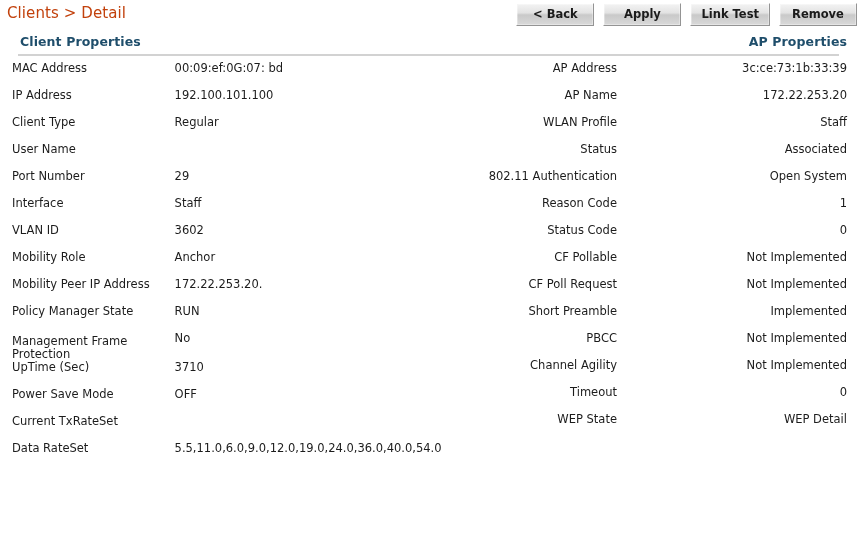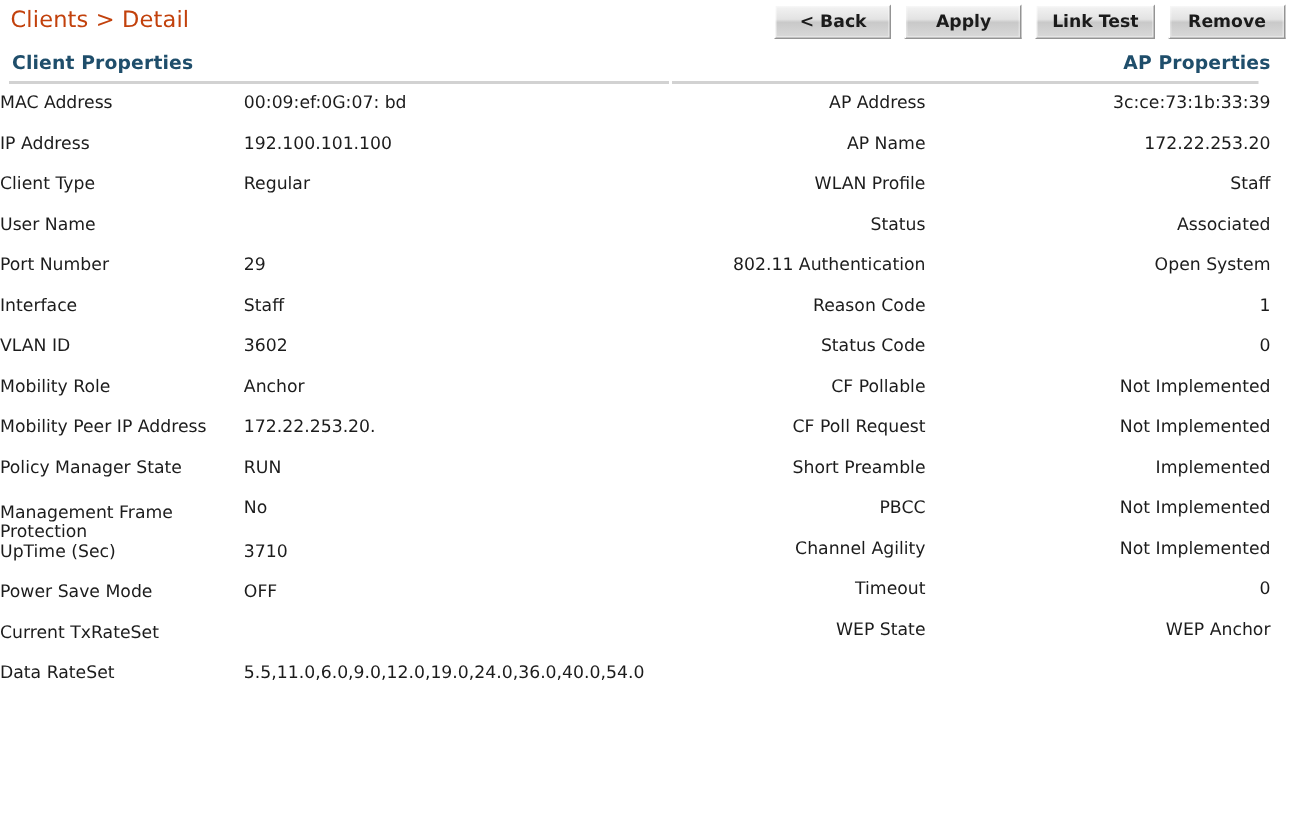--- a/index.html
+++ b/index.html
@@ -60,21 +60,21 @@
   .columns {
     position: absolute;
     left: 0;
     top: 34px;
     width: 859px;
   }
   .col {
     position: absolute;
     top: 0;
   }
-  .col-left  { left: 0px;   width: 452px; }
+  .col-left  { left: 12px;   width: 452px; }
   .col-right { left: 440px; width: 407px; text-align: right; }
 
   .section-title {
     font-size: 12.5px;
     font-weight: bold;
     color: #1f4e6b;
     padding-left: 8px;
     padding-bottom: 5px;
     letter-spacing: 0.1px;
     white-space: nowrap;
@@ -259,19 +259,19 @@
           <tr>
             <td class="prop-label">Channel Agility</td>
             <td class="prop-value">Not Implemented</td>
           </tr>
           <tr>
             <td class="prop-label">Timeout</td>
             <td class="prop-value">0</td>
           </tr>
           <tr>
             <td class="prop-label">WEP State</td>
-            <td class="prop-value">WEP Anchor</td>
+            <td class="prop-value">WEP Detail</td>
           </tr>
         </tbody>
     </table>
   </div>
 
 </div>
 
 </body></html>

